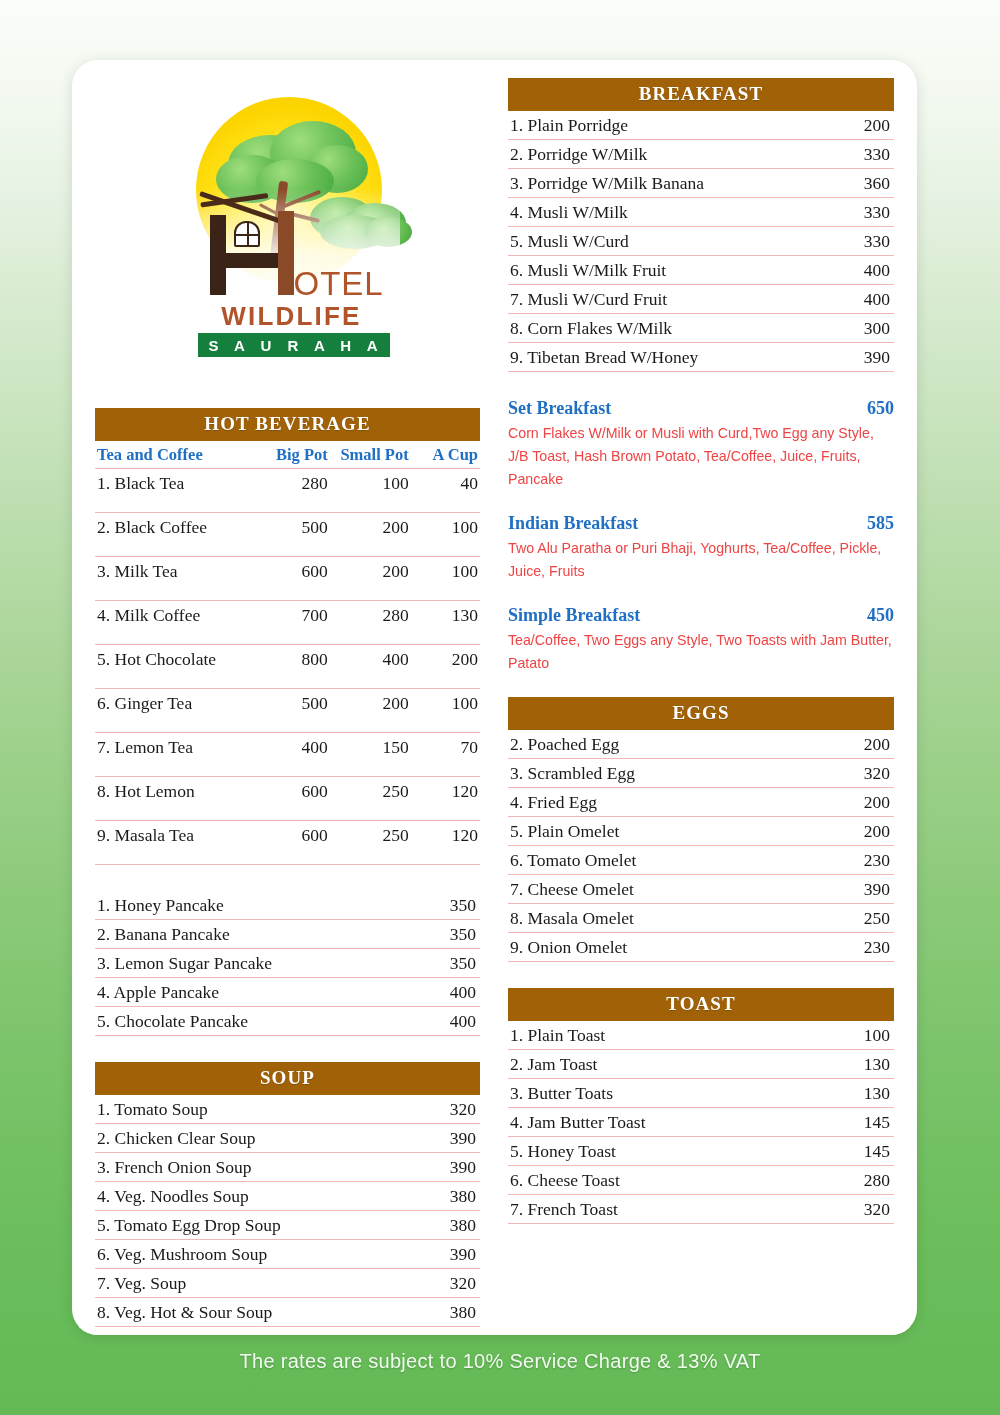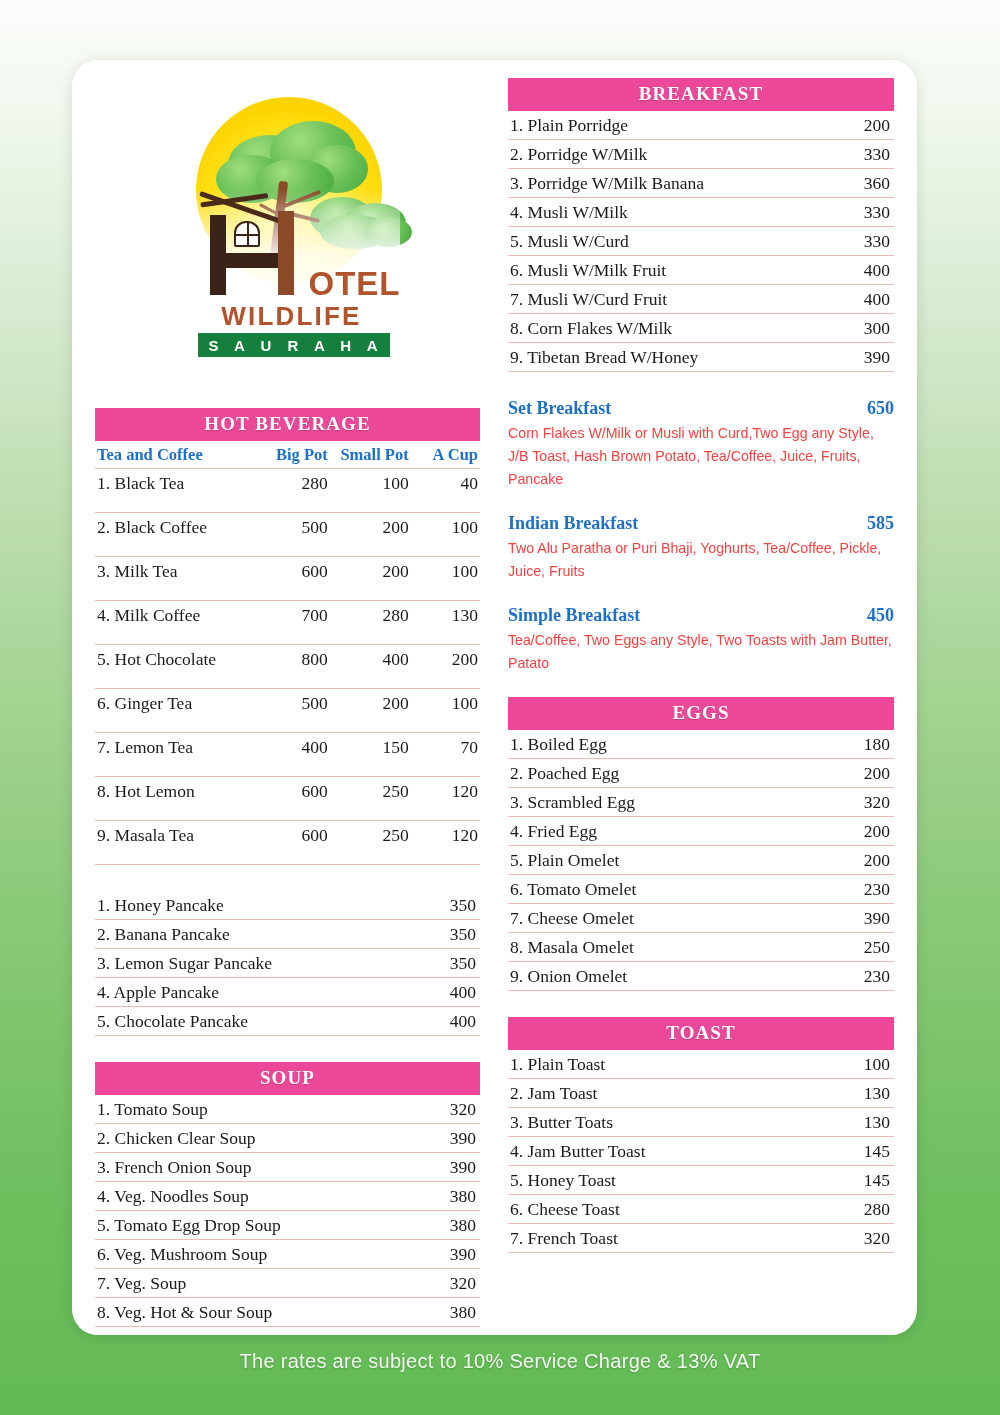--- a/index.html
+++ b/index.html
@@ -184,23 +184,23 @@
   }
   .window::before, .window::after {
     content: "";
     position: absolute;
     background: #3b2317;
   }
   .window::before { left: 11px; top: 0; width: 2px; height: 100%; }
   .window::after  { left: 0; top: 11px; width: 100%; height: 2px; }
   #logo-otel {
     position: absolute;
-    left: 151px; top: 172px;
+    left: 136px; top: 172px;
     font-family: "Liberation Sans", sans-serif;
-    font-weight: bold;
+    font-weight: normal;
     font-size: 33px;
     letter-spacing: 1px;
     color: #b1542b;
     text-align: center;
   }
   #logo-wildlife {
     position: absolute;
     left: 18px; top: 208px;
     width: 232px;
     text-align: center;
@@ -223,21 +223,21 @@
     font-family: "Liberation Sans", sans-serif;
     font-weight: bold;
     font-size: 15px;
     letter-spacing: 6px;
     color: #ffffff;
     padding-left: 5px;
   }
 
   
   .section-header {
-    background: #ec4899;
+    background: #a16207;
     color: #ffffff;
     text-align: center;
     font-family: "Liberation Serif", serif;
     font-weight: bold;
     font-size: 19px;
     letter-spacing: 1.1px;
     padding: 5px 0 6px 0;
     text-shadow: 0 1px 1px rgba(0,0,0,0.18);
   }
   .section { margin-bottom: 26px; }
@@ -568,24 +568,20 @@
                 <span>450</span>
               </div>
               <div class="combo-desc">Tea/Coffee, Two Eggs any Style, Two Toasts with Jam Butter, Patato</div>
             </div>
           </div>
 
         <div class="section">
           <div class="section-header">EGGS</div>
           <div id="eggs-list">
               <div class="item-row">
-                <span class="item-name">1. Boiled Egg</span>
-                <span class="item-price">180</span>
-              </div>
-              <div class="item-row">
                 <span class="item-name">2. Poached Egg</span>
                 <span class="item-price">200</span>
               </div>
               <div class="item-row">
                 <span class="item-name">3. Scrambled Egg</span>
                 <span class="item-price">320</span>
               </div>
               <div class="item-row">
                 <span class="item-name">4. Fried Egg</span>
                 <span class="item-price">200</span>

